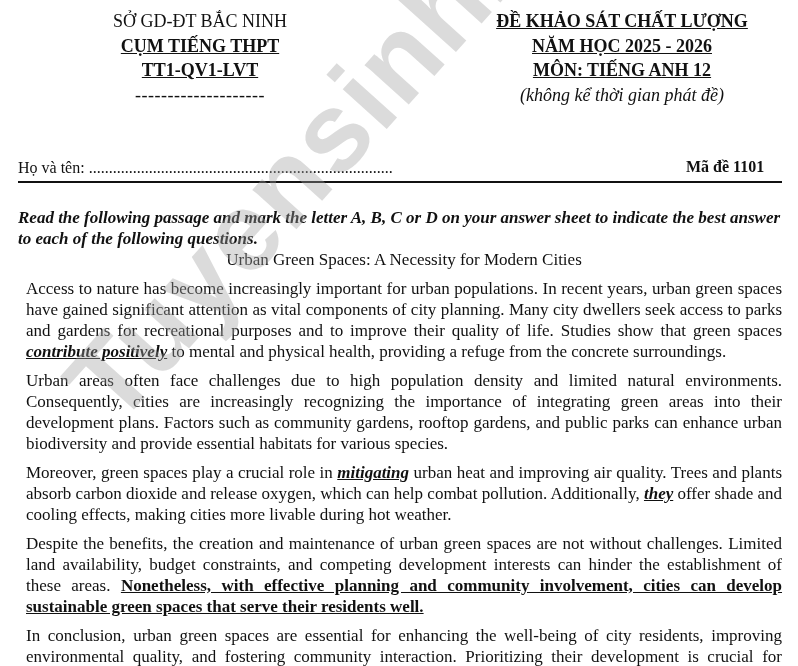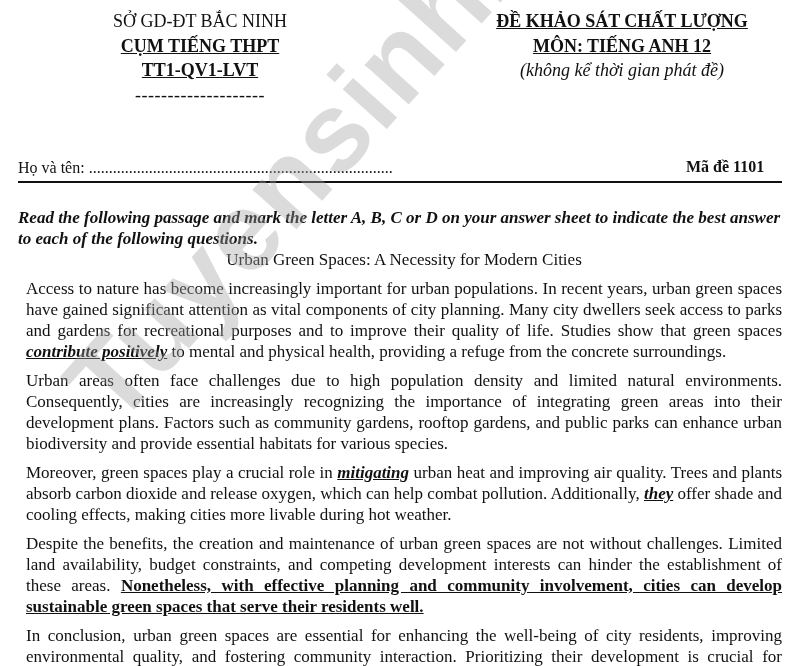--- a/index.html
+++ b/index.html
@@ -42,20 +42,21 @@
 
 <div class="header">
   <div class="hcol left">
     <div>SỞ GD-ĐT BẮC NINH</div>
     <div class="b">CỤM TIẾNG THPT</div>
     <div class="b">TT1-QV1-LVT</div>
     <div class="dashes">--------------------</div>
   </div>
   <div class="hcol right">
     <div class="b">ĐỀ KHẢO SÁT CHẤT LƯỢNG</div>
+    <div class="b">NĂM HỌC 2025 - 2026</div>
     <div class="b">MÔN: TIẾNG ANH 12</div>
     <div class="i">(không kể thời gian phát đề)</div>
   </div>
 </div>
 
 <div class="idline">
   <span class="name">Họ và tên: ............................................................................</span>
   <span class="made">Mã đề 1101</span>
 </div>
 <div class="rule"></div>

